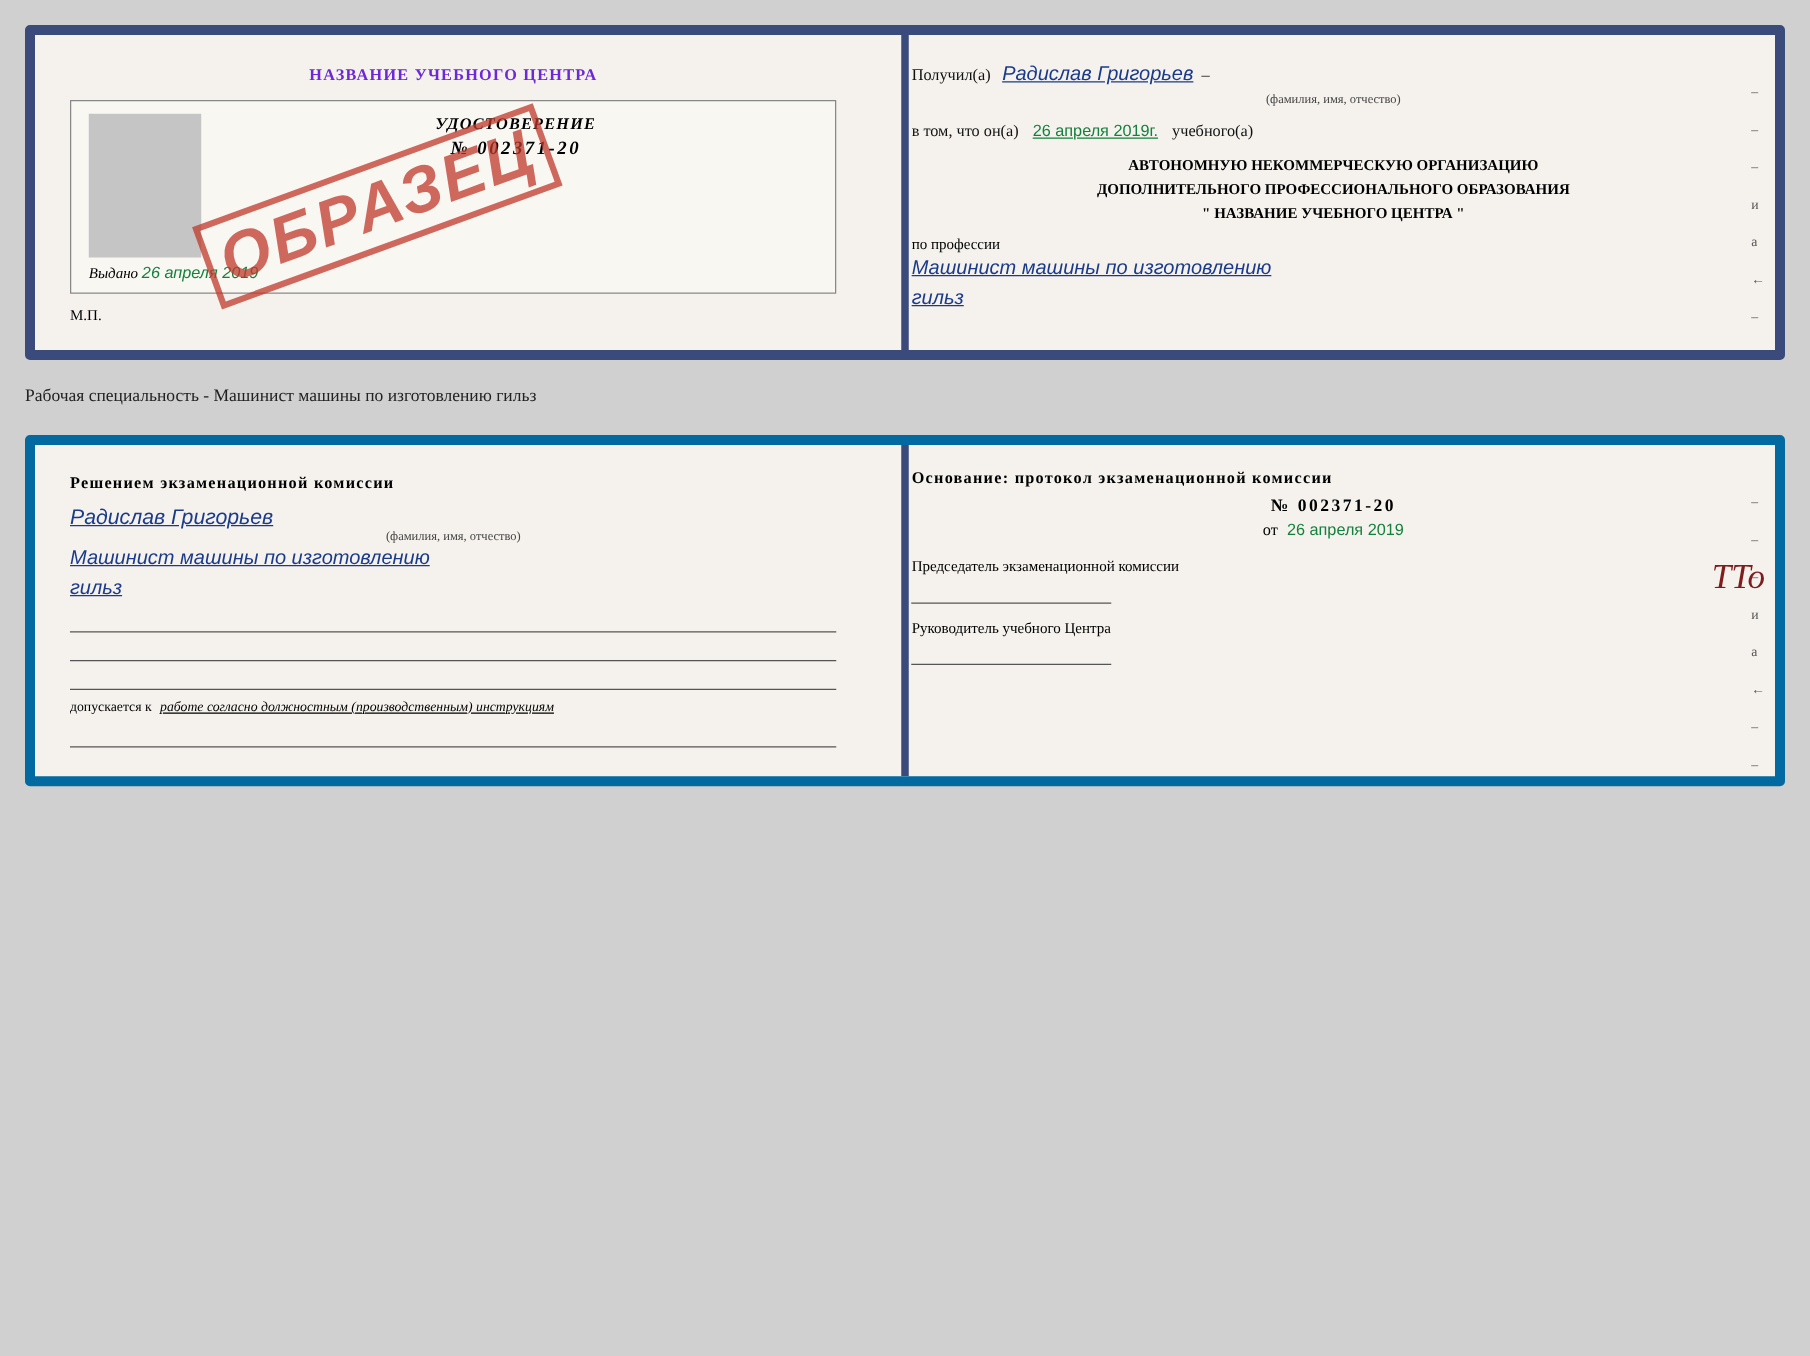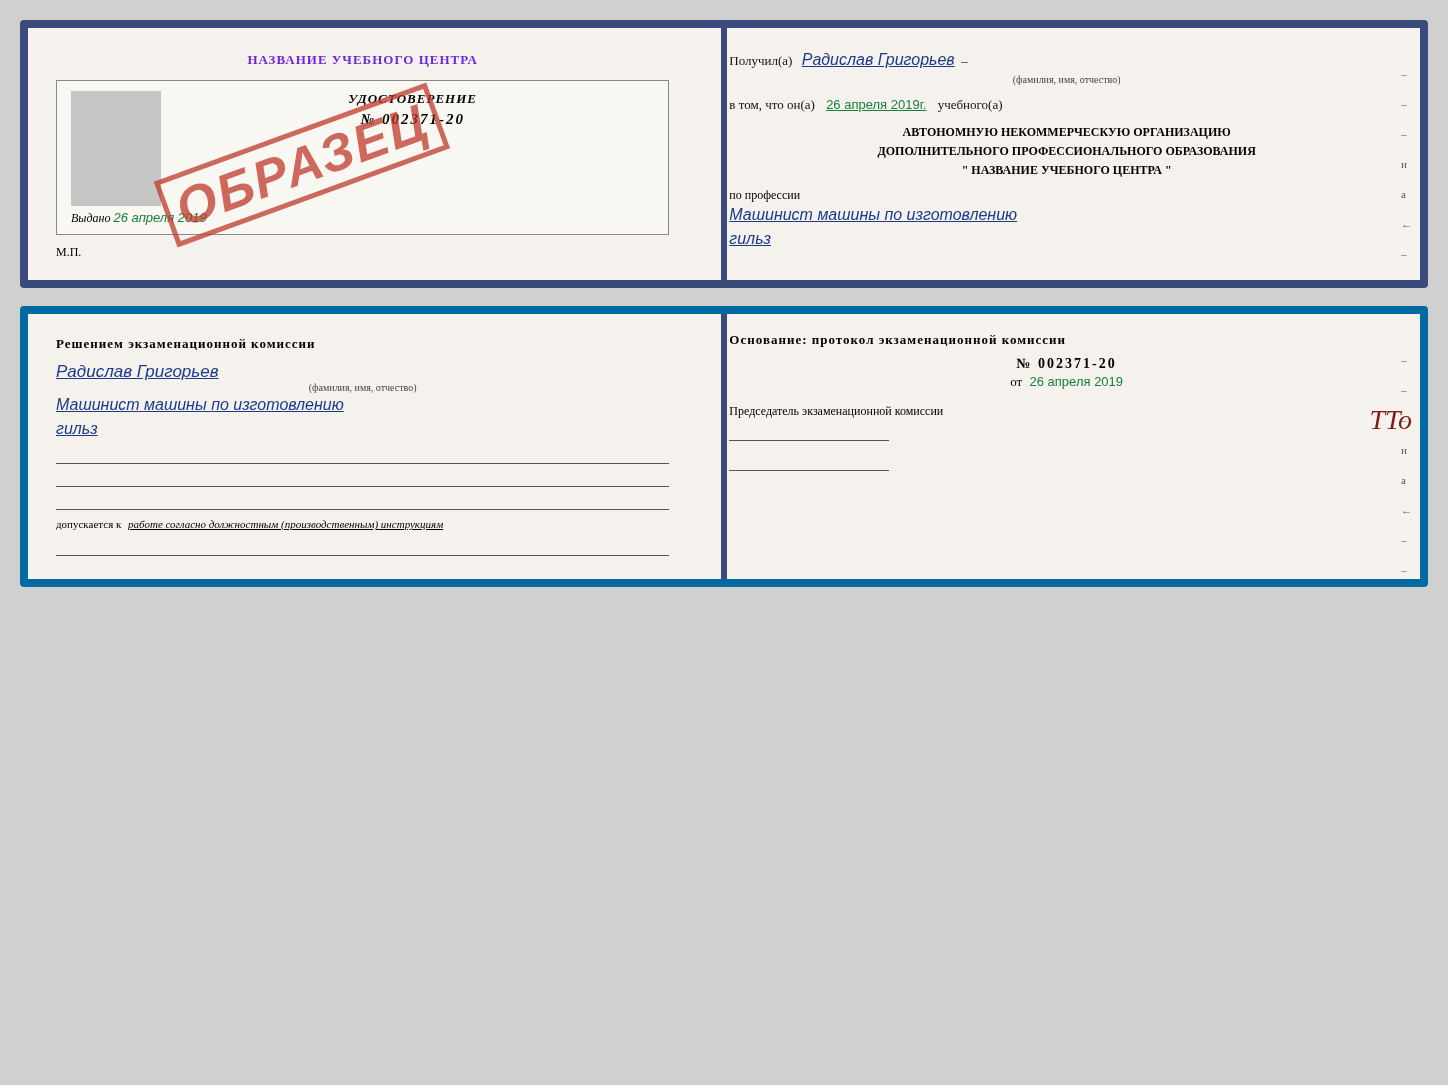--- a/index.html
+++ b/index.html
@@ -400,20 +400,21 @@
         <span>а</span>
         <span>←</span>
         <span>–</span>
         <span>–</span>
 
       </div>
 
     </div>
   </div>
 
+  <div class="between-label">Рабочая специальность - Машинист машины по изготовлению гильз</div>
 
   <div class="bottom-card">
 
     <div class="bottom-left">
       <div class="decision-title">Решением  экзаменационной  комиссии</div>
 
       <div>
         <div class="name-handwritten">Радислав Григорьев</div>
         <div class="fio-label">(фамилия, имя, отчество)</div>
       </div>
@@ -446,20 +447,21 @@
         <span>от</span>
         <span class="date-inline" style="margin-left:4px;">26 апреля 2019</span>
       </div>
 
       <div class="signature-block">
         <div>Председатель экзаменационной комиссии</div>
         <div class="sig-line"></div>
       </div>
 
       <div class="signature-block">
+        <div>Руководитель учебного Центра</div>
         <div class="sig-line"></div>
       </div>
 
       <div class="bottom-side-dashes">
         <span>–</span>
         <span>–</span>
         <span>–</span>
         <span>и</span>
         <span>а</span>
         <span>←</span>

